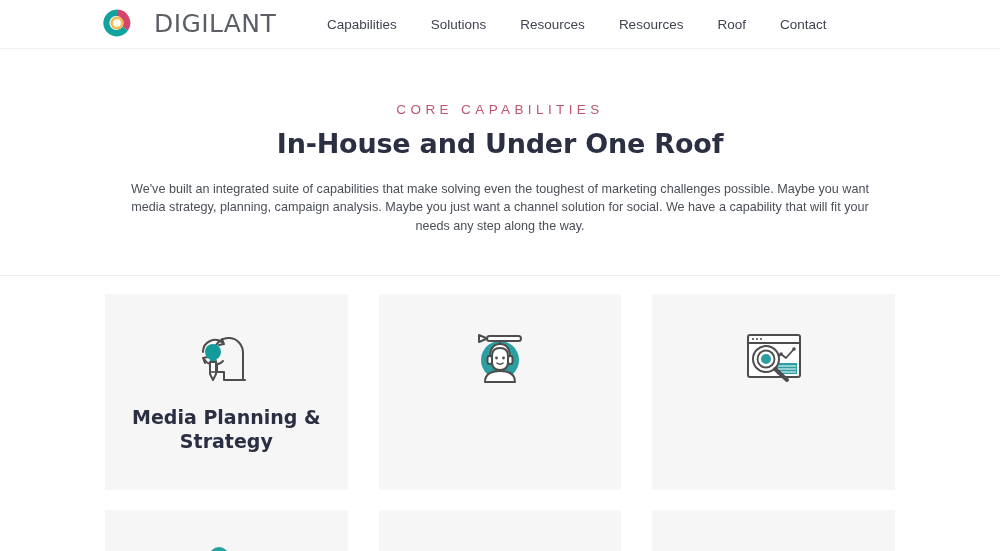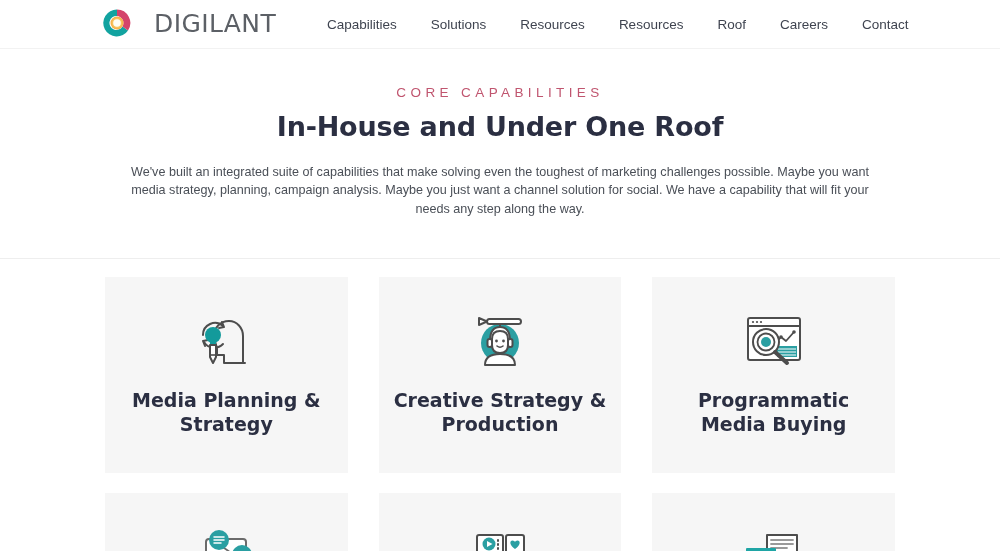--- a/index.html
+++ b/index.html
@@ -58,20 +58,21 @@
     border-bottom: 1px solid #eeeeee;
     background: #fff;
   }
   .eyebrow {
     color: #c0556f;
     font-size: 13.5px;
     letter-spacing: 4.4px;
     font-weight: 400;
     margin-bottom: 11px;
     text-transform: uppercase;
+    margin-top: 17px;
   }
   .hero-title {
     font-size: 27px;
     font-weight: 700;
     color: #2b2f42;
     letter-spacing: -0.2px;
     margin-bottom: 21px;
     font-family: "DejaVu Sans", sans-serif;
   }
   .hero-copy {
@@ -149,21 +150,20 @@
       </span>
       <span class="brand-word">DIGILANT</span>
     </a>
 
     <nav class="main-nav">
       <a class="nav-link" href="#">Capabilities</a>
       <a class="nav-link" href="#">Solutions</a>
       <a class="nav-link" href="#">Resources</a>
       <a class="nav-link" href="#">Resources</a>
       <a class="nav-link" href="#">Roof</a>
-      <a class="nav-link" href="#">Careers</a>
       <a class="nav-link" href="#">Contact</a>
     </nav>
   </header>
 
   <section class="hero">
     <div class="eyebrow">CORE CAPABILITIES</div>
     <h1 class="hero-title">In-House and Under One Roof</h1>
     <p class="hero-copy">We've built an integrated suite of capabilities that make solving even the toughest of marketing challenges possible. Maybe you want media strategy, planning, campaign analysis. Maybe you just want a channel solution for social. We have a capability that will fit your needs any step along the way.</p>
   </section>
 
@@ -208,21 +208,20 @@
             <circle cx="31.5" cy="30" r="1.4" fill="#4d4d4d"></circle>
             <circle cx="38.5" cy="30" r="1.4" fill="#4d4d4d"></circle>
             <path d="M32 35 Q35 37.5 38 35" stroke="#4d4d4d" stroke-width="1.6" fill="none" stroke-linecap="round"></path>
 
             <rect x="22.5" y="28" width="4.5" height="8" rx="2" fill="#ffffff" stroke="#4d4d4d" stroke-width="2"></rect>
             <rect x="43" y="28" width="4.5" height="8" rx="2" fill="#ffffff" stroke="#4d4d4d" stroke-width="2"></rect>
 
             <path d="M20 54 C20 46 26 43 35 43 C44 43 50 46 50 54 Z" fill="#ffffff" stroke="#4d4d4d" stroke-width="2" stroke-linejoin="round"></path>
           </svg>
         </div>
-        <div class="card-title">Creative Strategy &amp; Production</div>
       </div>
 
       <div class="card">
         <div class="card-icon">
           <svg width="70" height="60" viewBox="0 0 70 60" fill="none" xmlns="http://www.w3.org/2000/svg">
 
             <rect x="9" y="7" width="52" height="42" rx="2" fill="#ffffff" stroke="#4d4d4d" stroke-width="2"></rect>
             <path d="M9 15 L61 15" stroke="#4d4d4d" stroke-width="2"></path>
             <circle cx="14" cy="11" r="1.1" fill="#4d4d4d"></circle>
             <circle cx="18" cy="11" r="1.1" fill="#4d4d4d"></circle>
@@ -235,21 +234,20 @@
             <rect x="38" y="35" width="20" height="11" fill="#2a9fa2"></rect>
             <path d="M39 38 H57 M39 41 H57 M39 44 H57" stroke="#ffffff" stroke-width="1.2"></path>
 
             <circle cx="27" cy="31" r="13" fill="#ffffff" stroke="#4d4d4d" stroke-width="2"></circle>
             <circle cx="27" cy="31" r="8.5" fill="#ffffff" stroke="#4d4d4d" stroke-width="1.8"></circle>
             <circle cx="27" cy="31" r="5" fill="#2a9fa2"></circle>
 
             <path d="M36 41 L48 52" stroke="#4d4d4d" stroke-width="4" stroke-linecap="round"></path>
           </svg>
         </div>
-        <div class="card-title">Programmatic Media Buying</div>
       </div>
 
       <div class="card">
         <div class="card-icon">
           <svg width="70" height="60" viewBox="0 0 70 60" fill="none" xmlns="http://www.w3.org/2000/svg">
 
             <rect x="15" y="12" width="40" height="30" rx="3" fill="#ffffff" stroke="#6b6b6b" stroke-width="2"></rect>
             <path d="M30 42 L30 48 M40 42 L40 48" stroke="#6b6b6b" stroke-width="2"></path>
             <path d="M22 49 L48 49" stroke="#6b6b6b" stroke-width="2" stroke-linecap="round"></path>
 

